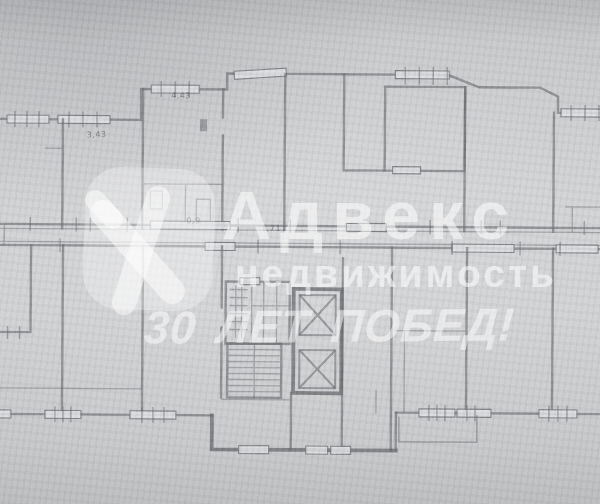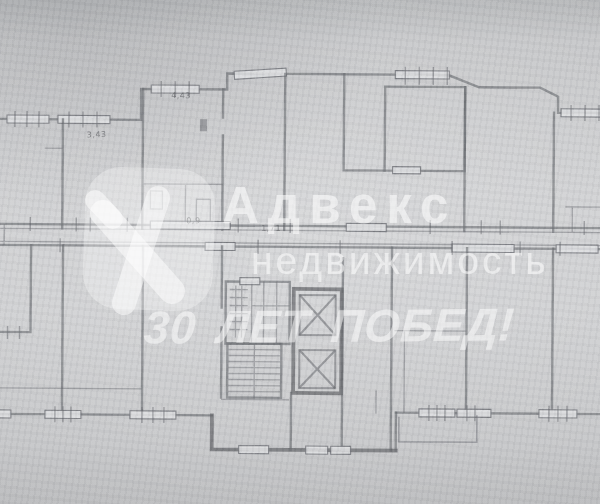--- a/index.html
+++ b/index.html
@@ -20,22 +20,22 @@
   svg.plan{position:absolute;left:0;top:0;filter:blur(.4px);}
   .wall{stroke:#5e6066;stroke-width:2.4;fill:none;opacity:.60;stroke-linecap:square;}
   .wall2{stroke:#55575c;stroke-width:3.8;fill:none;opacity:.68;stroke-linecap:square;}
   .thin{stroke:#6a6c72;stroke-width:1.3;fill:none;opacity:.5;}
   .xline{stroke:#5e6066;stroke-width:2;fill:none;opacity:.55;}
   .tick{stroke:#5e6066;stroke-width:1.4;fill:none;opacity:.5;}
   .sill{fill:#dfe0e2;stroke:#6d6f75;stroke-width:1.1;opacity:.85;}
   .pier{fill:#5e6066;opacity:.5;}
   .dim{font-family:"DejaVu Sans",sans-serif;font-size:8px;fill:#4e5054;opacity:.62;letter-spacing:.5px;}
   .wm{position:absolute;color:rgba(255,255,255,.55);pointer-events:none;white-space:nowrap;}
-  .wm-brand{left:222px;top:176px;font-size:51px;font-weight:bold;letter-spacing:9px;}
-  .wm-sub{left:235px;top:239px;font-size:39px;font-weight:normal;letter-spacing:3px;margin-left:16px;}
+  .wm-brand{left:222px;top:176px;font-size:68px;font-weight:bold;letter-spacing:9px;}
+  .wm-sub{left:235px;top:252px;font-size:39px;font-weight:bold;letter-spacing:3px;}
   .wm-slogan{left:144px;top:299px;font-size:46px;font-weight:bold;font-style:italic;
              letter-spacing:.5px;word-spacing:8px;transform:skewX(-4deg) rotate(-.5deg);
              color:rgba(255,255,255,.5);}
   .wm-logo{position:absolute;left:0;top:0;pointer-events:none;}
 </style>
 </head>
 <body>
 
 <div class="photo">
 

